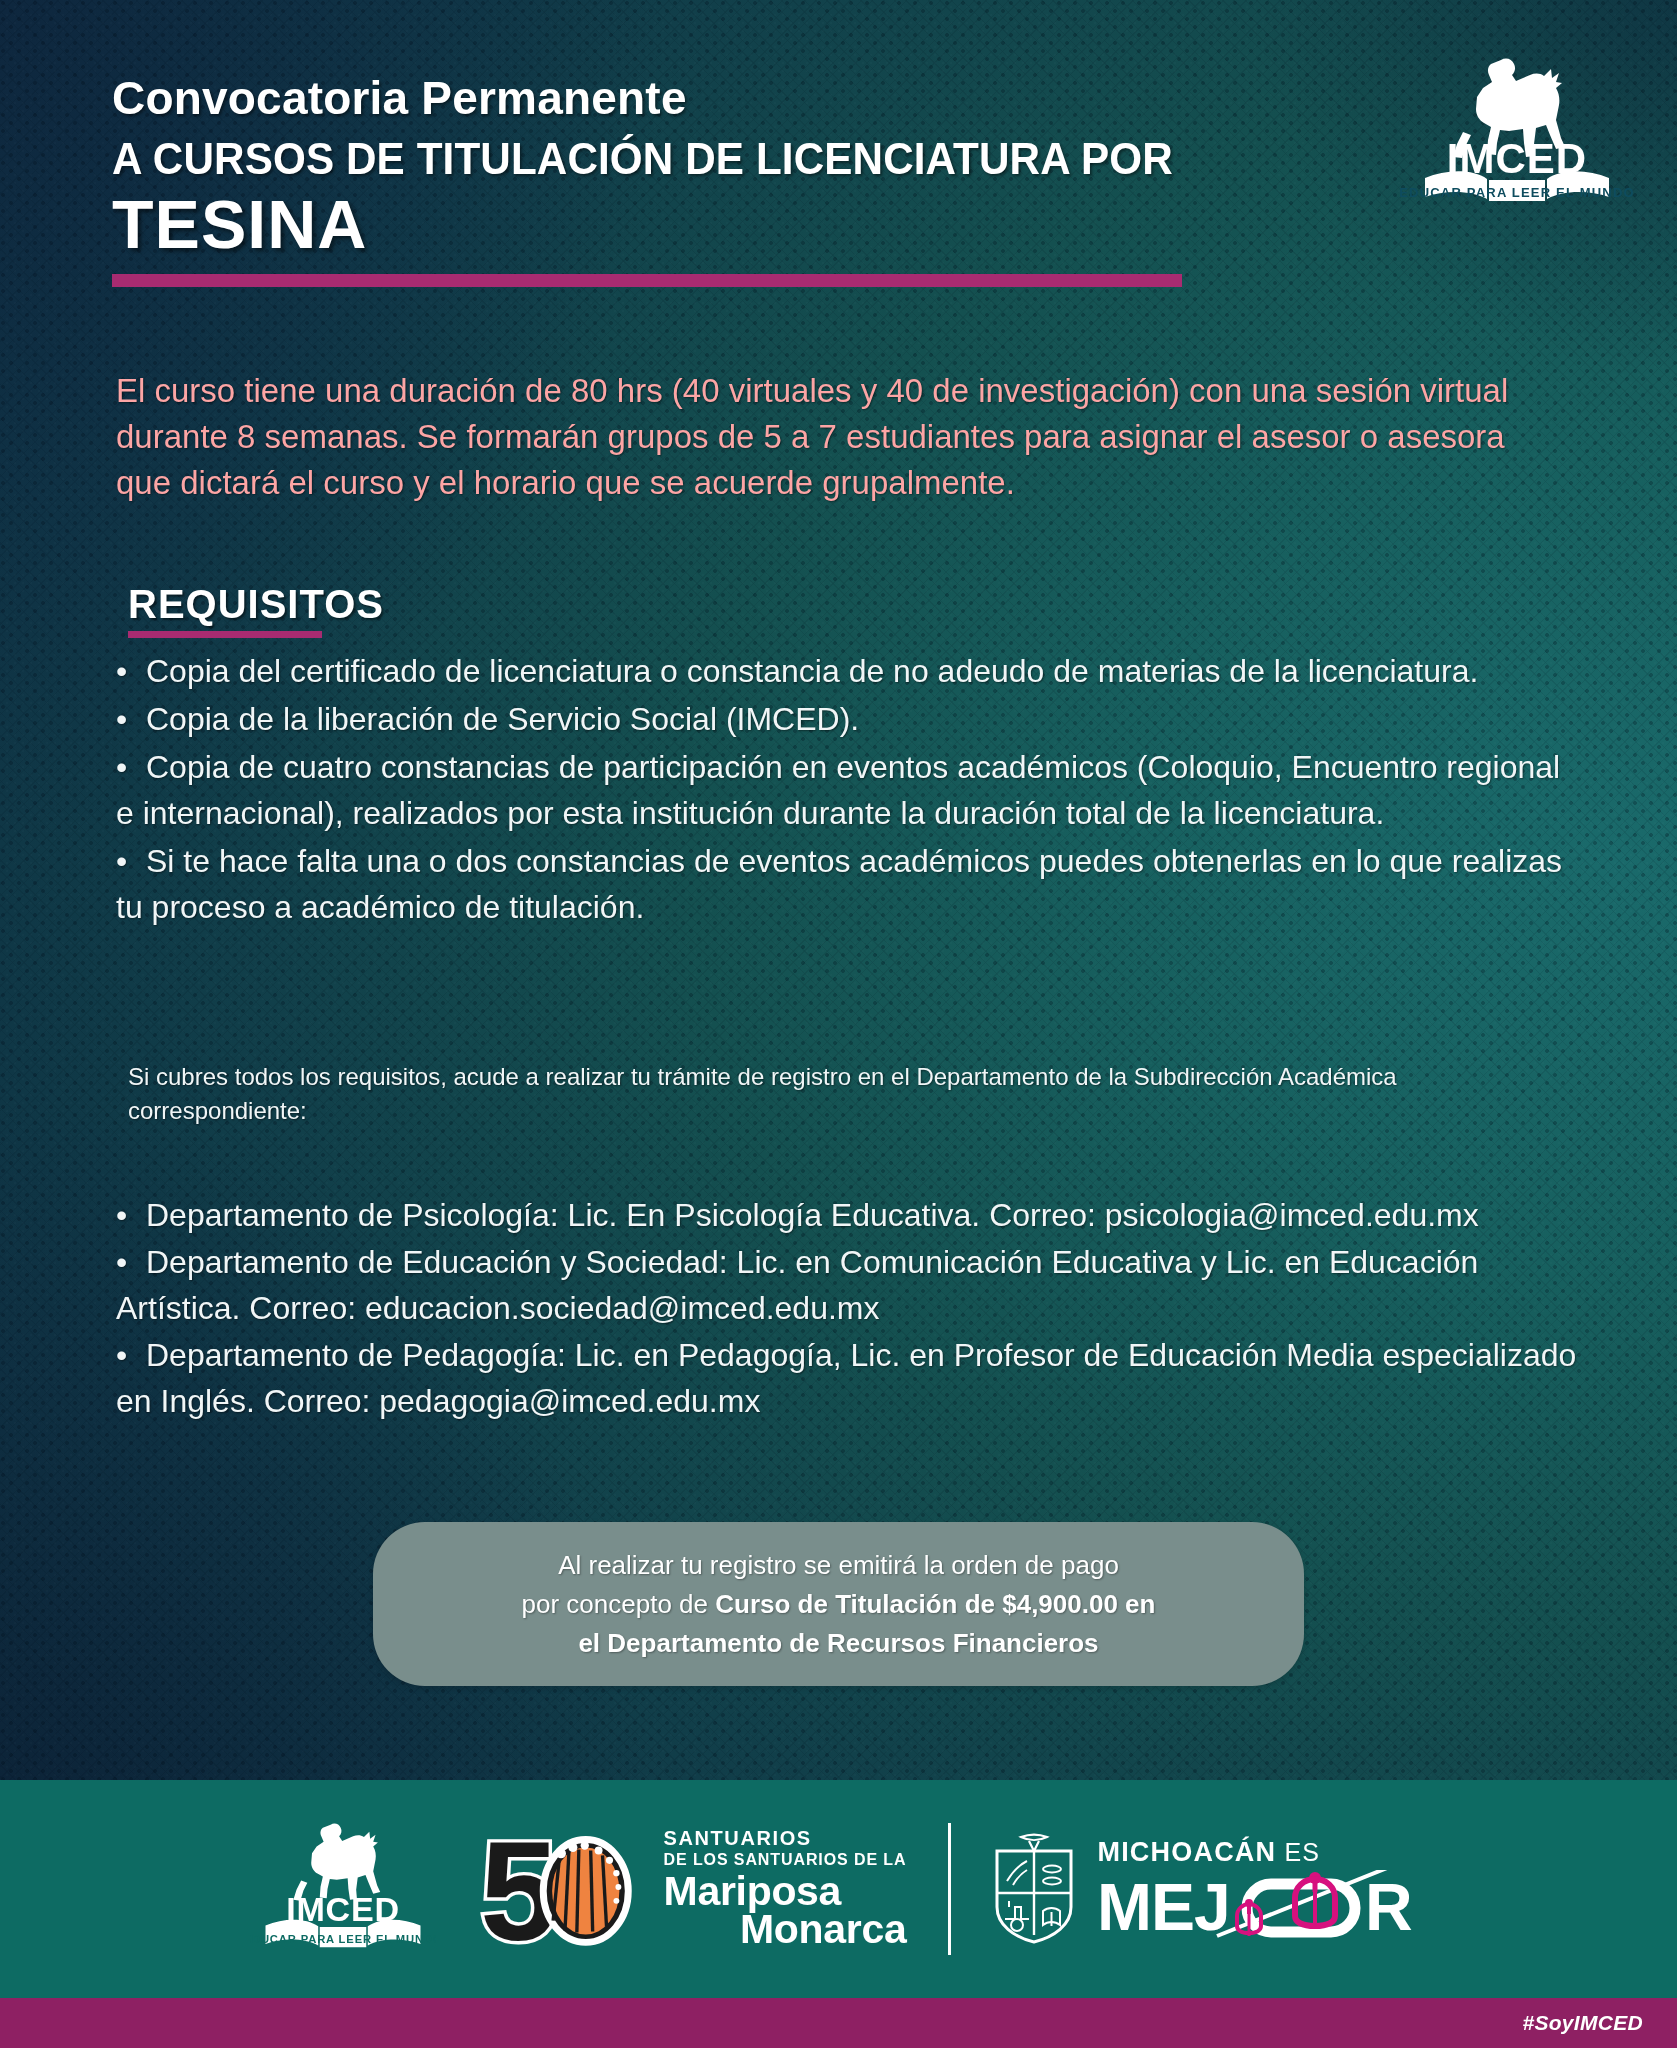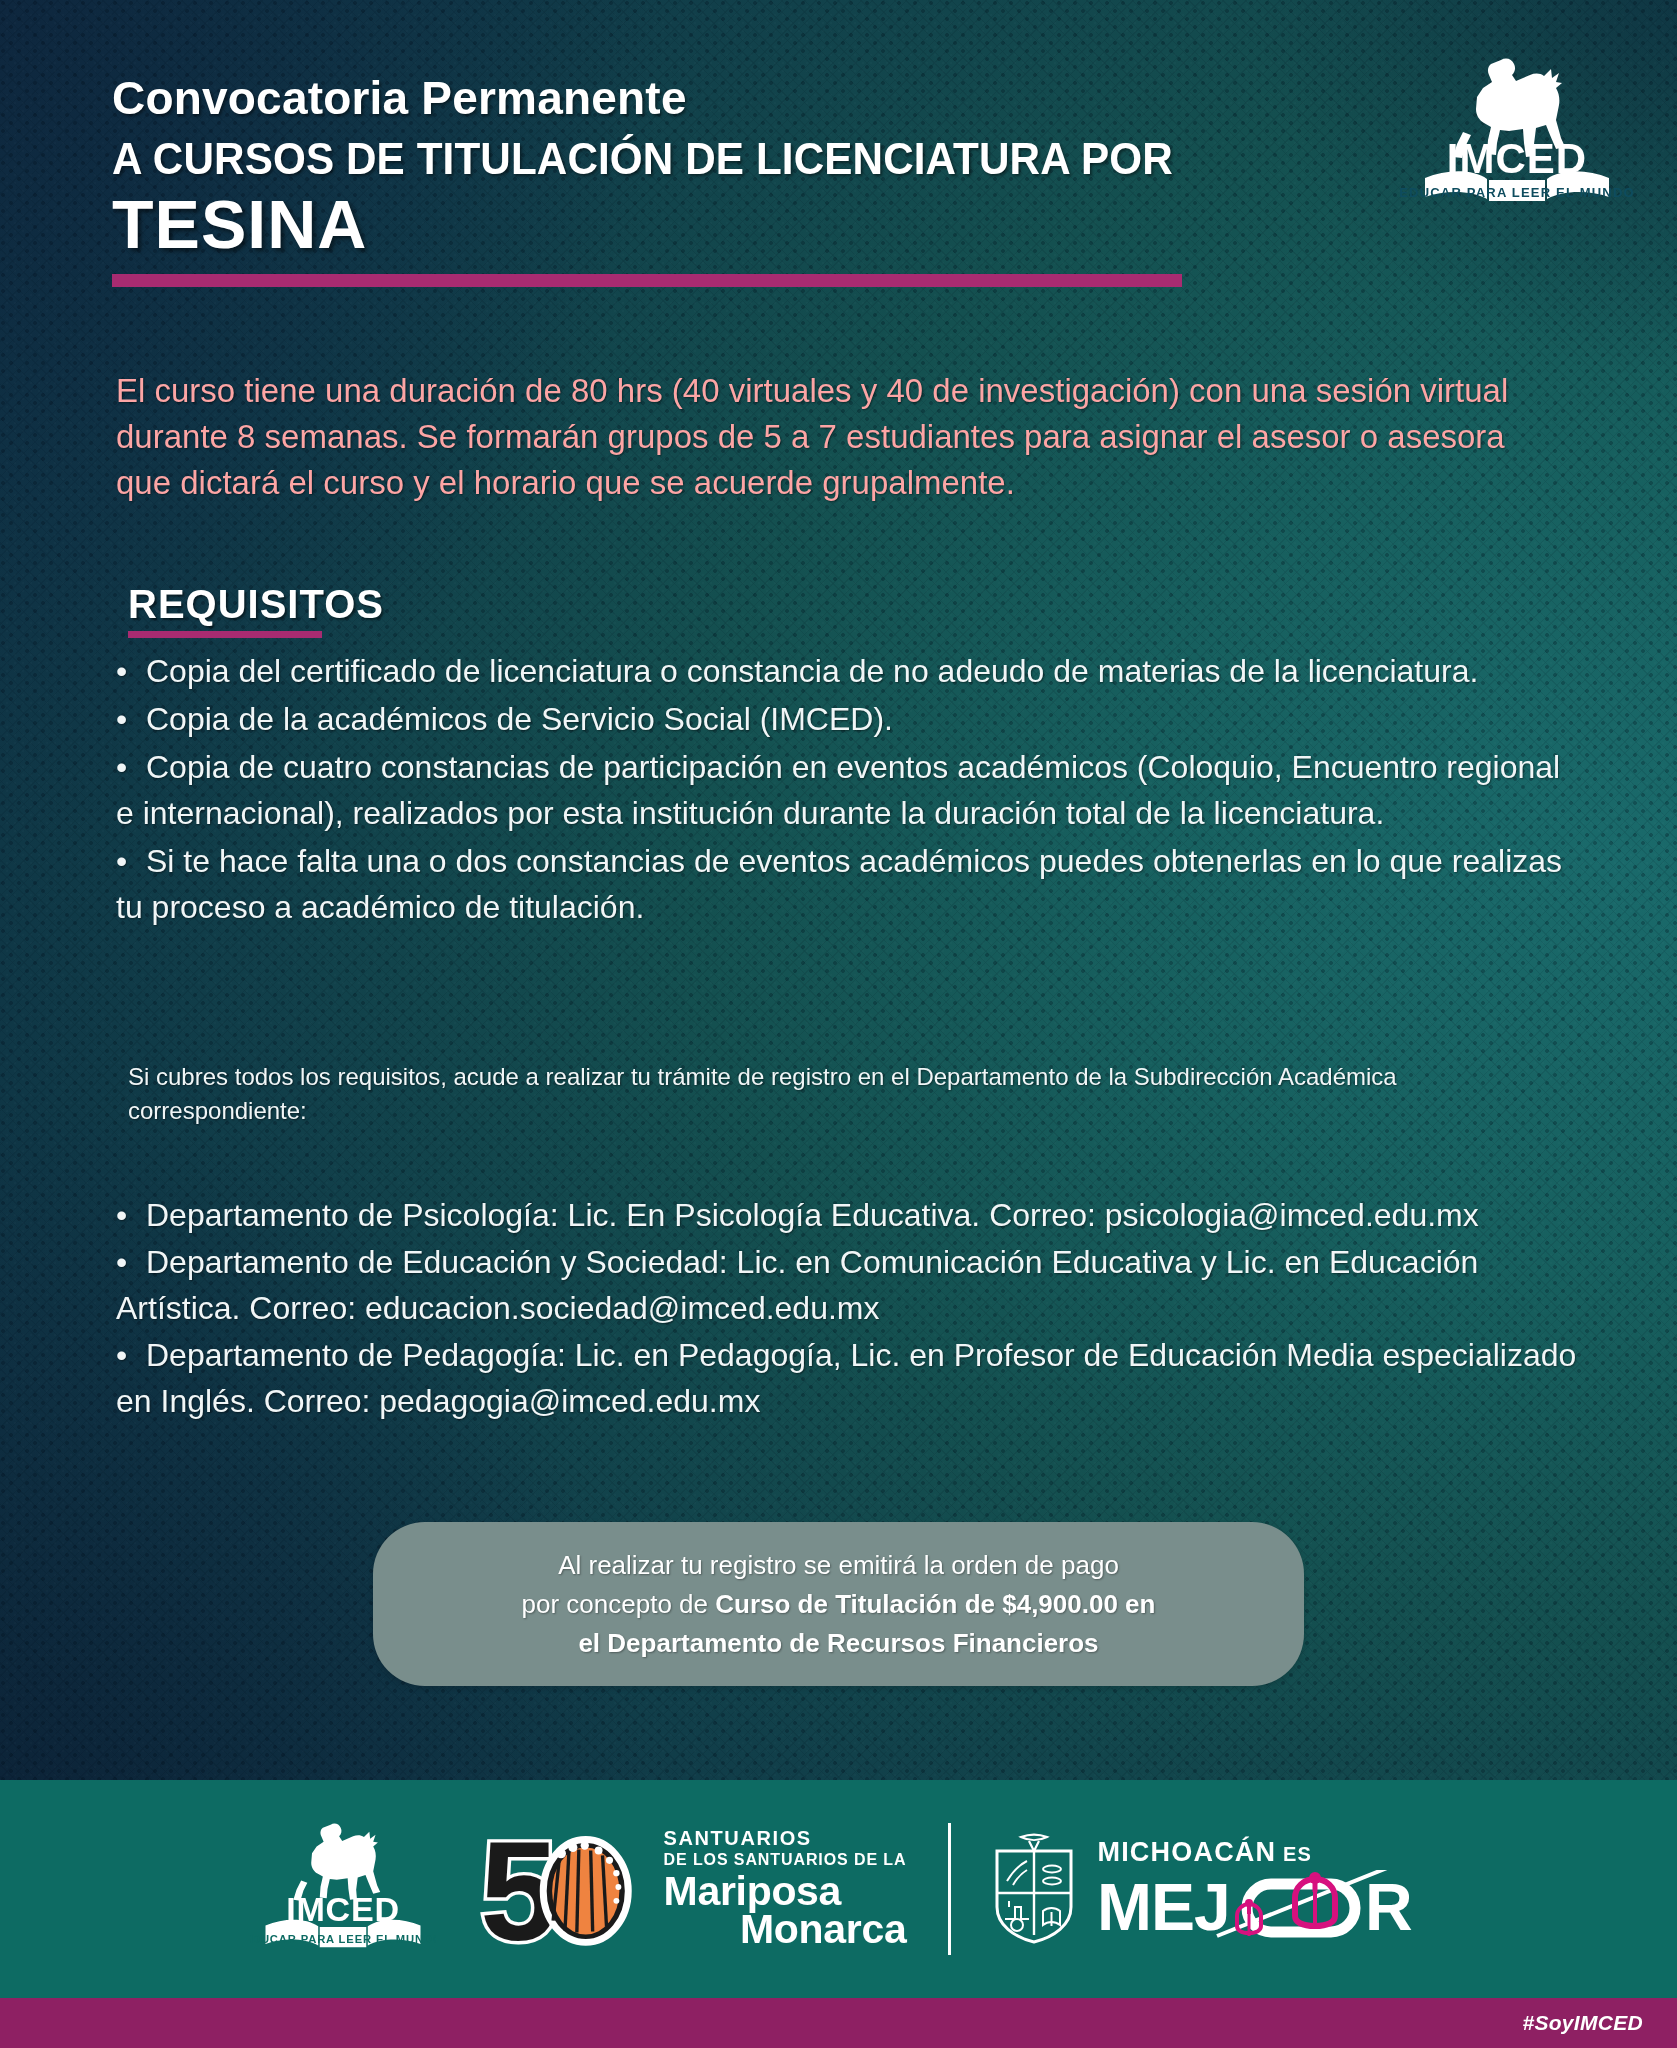--- a/index.html
+++ b/index.html
@@ -128,21 +128,21 @@
   .f-mon-text{color:#fff;line-height:1;}
   .f-mon-t1{font-size:20px;font-weight:bold;letter-spacing:1.6px;}
   .f-mon-t2{font-size:16px;font-weight:bold;letter-spacing:.9px;margin-top:4px;}
   .f-mon-t3{font-size:41px;font-weight:bold;margin-top:3px;letter-spacing:-.3px;}
   .f-mon-t4{font-size:41px;font-weight:bold;margin-top:-3px;letter-spacing:-.3px;text-align:right;}
   .f-div{width:3px;height:132px;background:#ffffff;margin:0 40px 0 6px;}
   .f-mich{display:flex;align-items:center;gap:20px;}
   .f-shield{width:86px;height:112px;}
   .f-mich-text{position:relative;color:#fff;}
   .f-mich-t1{font-size:27px;font-weight:bold;letter-spacing:1.2px;}
-  .f-mich-t1 .es{font-weight:bold;font-size:20px;}
+  .f-mich-t1 .es{font-weight:normal;font-size:25px;}
   .f-mejor{position:relative;width:330px;height:72px;margin-top:2px;}
 
   .bottombar{
     position:absolute;left:0;bottom:0;width:1677px;height:50px;
     background:#8e2063;display:flex;align-items:center;justify-content:flex-end;
   }
   .bottombar span{
     color:#ffffff;font-size:21px;font-weight:bold;font-style:italic;
     letter-spacing:.3px;margin-right:34px;
   }
@@ -187,21 +187,21 @@
 
   <div class="intro">El curso tiene una duración de 80 hrs (40 virtuales y 40 de investigación) con una sesión virtual  durante 8 semanas. Se formarán grupos de 5 a 7 estudiantes para asignar el asesor o asesora que dictará el curso y el horario que se acuerde grupalmente.</div>
 
   <div class="req-head">
     <div class="req-head-txt">REQUISITOS</div>
     <div class="req-underline"></div>
   </div>
 
   <div class="req-list">
     <div class="li"><span class="b">•</span><span>Copia del certificado de licenciatura o constancia de no adeudo de materias de la licenciatura.</span></div>
-    <div class="li"><span class="b">•</span><span>Copia de la académicos de Servicio Social (IMCED).</span></div>
+    <div class="li"><span class="b">•</span><span>Copia de la liberación de Servicio Social (IMCED).</span></div>
     <div class="li"><span class="b">•</span><span>Copia de cuatro constancias de participación en eventos académicos (Coloquio, Encuentro regional e internacional), realizados por esta institución durante la duración total de la licenciatura.</span></div>
     <div class="li"><span class="b">•</span><span>Si te hace falta una o dos constancias de eventos académicos puedes obtenerlas en lo que realizas tu proceso a académico de titulación.</span></div>
   </div>
 
   <div class="para2">Si cubres todos los requisitos, acude a realizar tu trámite de registro en el Departamento de la Subdirección Académica  correspondiente:</div>
 
   <div class="depts">
     <div class="li"><span class="b">•</span><span>Departamento de Psicología: Lic. En Psicología Educativa. Correo: psicologia@imced.edu.mx</span></div>
     <div class="li"><span class="b">•</span><span>Departamento de Educación y Sociedad: Lic. en Comunicación Educativa y Lic. en Educación Artística. Correo: educacion.sociedad@imced.edu.mx</span></div>
     <div class="li"><span class="b">•</span><span>Departamento de Pedagogía: Lic. en Pedagogía, Lic. en Profesor de Educación Media especializado en Inglés.  Correo: pedagogia@imced.edu.mx</span></div>

